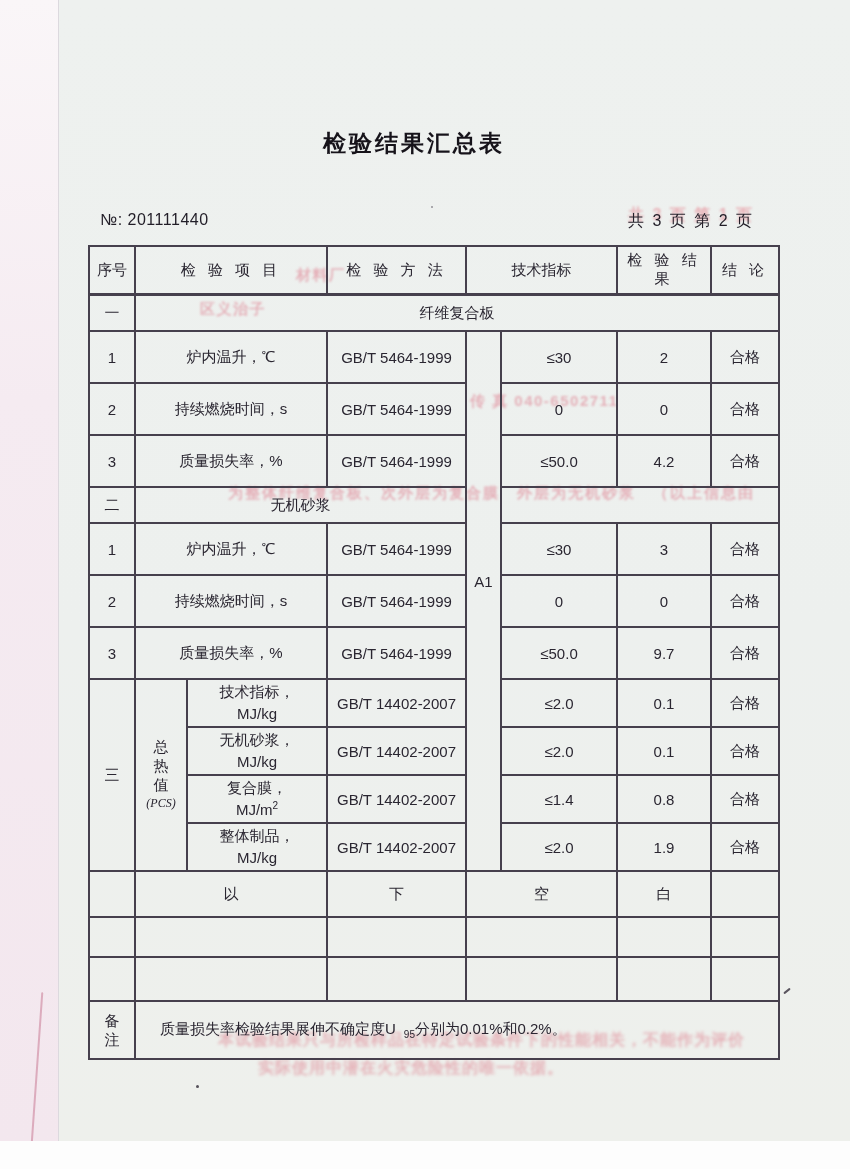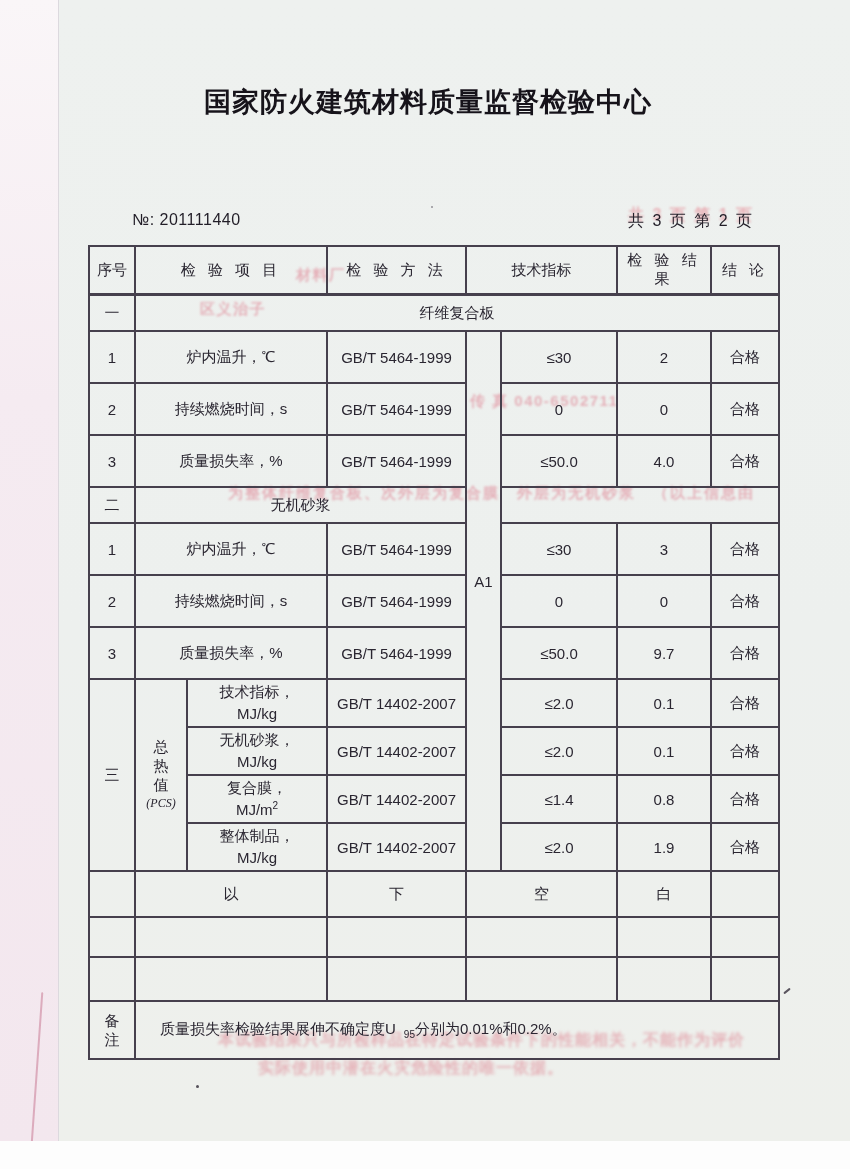--- a/index.html
+++ b/index.html
@@ -12,21 +12,21 @@
          border-right:1px solid #dcd9de;}
   .fold-line{position:absolute;left:36px;top:992px;width:2px;height:152px;
          background:#d69cb0;transform:rotate(4deg);border-radius:2px;opacity:.8;}
   .bottom-strip{position:absolute;left:0;top:1141px;width:850px;height:28px;background:#fdfdfd;}
 
   .title{position:absolute;left:90px;width:676px;top:84px;text-align:center;
          font-size:27px;font-weight:bold;letter-spacing:1px;color:#16131a;}
   .subtitle{position:absolute;left:90px;width:676px;top:128px;text-align:center;
          font-size:23px;font-weight:bold;letter-spacing:3px;color:#16131a;transform:translateX(-14px);}
   .docline{position:absolute;top:211px;font-size:16px;color:#221e28;letter-spacing:.5px;}
-  .docno{left:100px;margin-left:32px;}
+  .docno{left:100px;}
   .pages{right:96px;letter-spacing:2px;z-index:3;}
 
   table.report{position:absolute;left:88px;top:245px;width:690px;
          border-collapse:collapse;table-layout:fixed;z-index:2;}
   table.report td{border:2px solid #46404d;padding:0;text-align:center;
          vertical-align:middle;font-size:15px;color:#2a2631;background:transparent;
          overflow:hidden;}
   tr.rh td{height:46px;border-bottom-width:3px;}
   tr.rs td{height:34px;}
   tr.rd td{height:50px;}
@@ -71,21 +71,21 @@
   <div class="bottom-strip"></div>
 
   <div class="bleed bleed-pages">共 3 页 第 1 页</div>
   <div class="bleed bleed-header">材料厂</div>
   <div class="bleed bleed-district">区义治子</div>
   <div class="bleed bleed-fax">传 真 040-6502711</div>
   <div class="bleed bleed-desc">为整体纤维复合板、次外层为复合膜　外层为无机砂浆　（以上信息由</div>
   <div class="bleed bleed-footer1">本试验结果只与所检样品在特定试验条件下的性能相关，不能作为评价</div>
   <div class="bleed bleed-footer2">实际使用中潜在火灾危险性的唯一依据。</div>
 
-  <div class="title">国家防火建筑材料质量监督检验中心</div>
+  <div class="subtitle">检验结果汇总表</div>
   <div class="docline docno">№: 201111440</div>
   <div class="docline pages">共 3 页 第 2 页</div>
 
   <table class="report">
     <colgroup>
       <col style="width:46px">
         <col style="width:52px">
         <col style="width:140px">
       <col style="width:139px">
         <col style="width:35px">
@@ -124,21 +124,21 @@
       <td class="method">GB/T 5464-1999</td>
       <td>0</td>
       <td>0</td>
       <td>合格</td>
     </tr>
     <tr class="rd">
       <td>3</td>
       <td colspan="2">质量损失率，%</td>
       <td class="method">GB/T 5464-1999</td>
       <td>≤50.0</td>
-      <td>4.0</td>
+      <td>4.2</td>
       <td>合格</td>
     </tr>
 
     <tr class="rs">
       <td>二</td>
       <td colspan="3" class="left">无机砂浆</td>
       <td colspan="3"></td>
     </tr>
 
     <tr class="rd">

